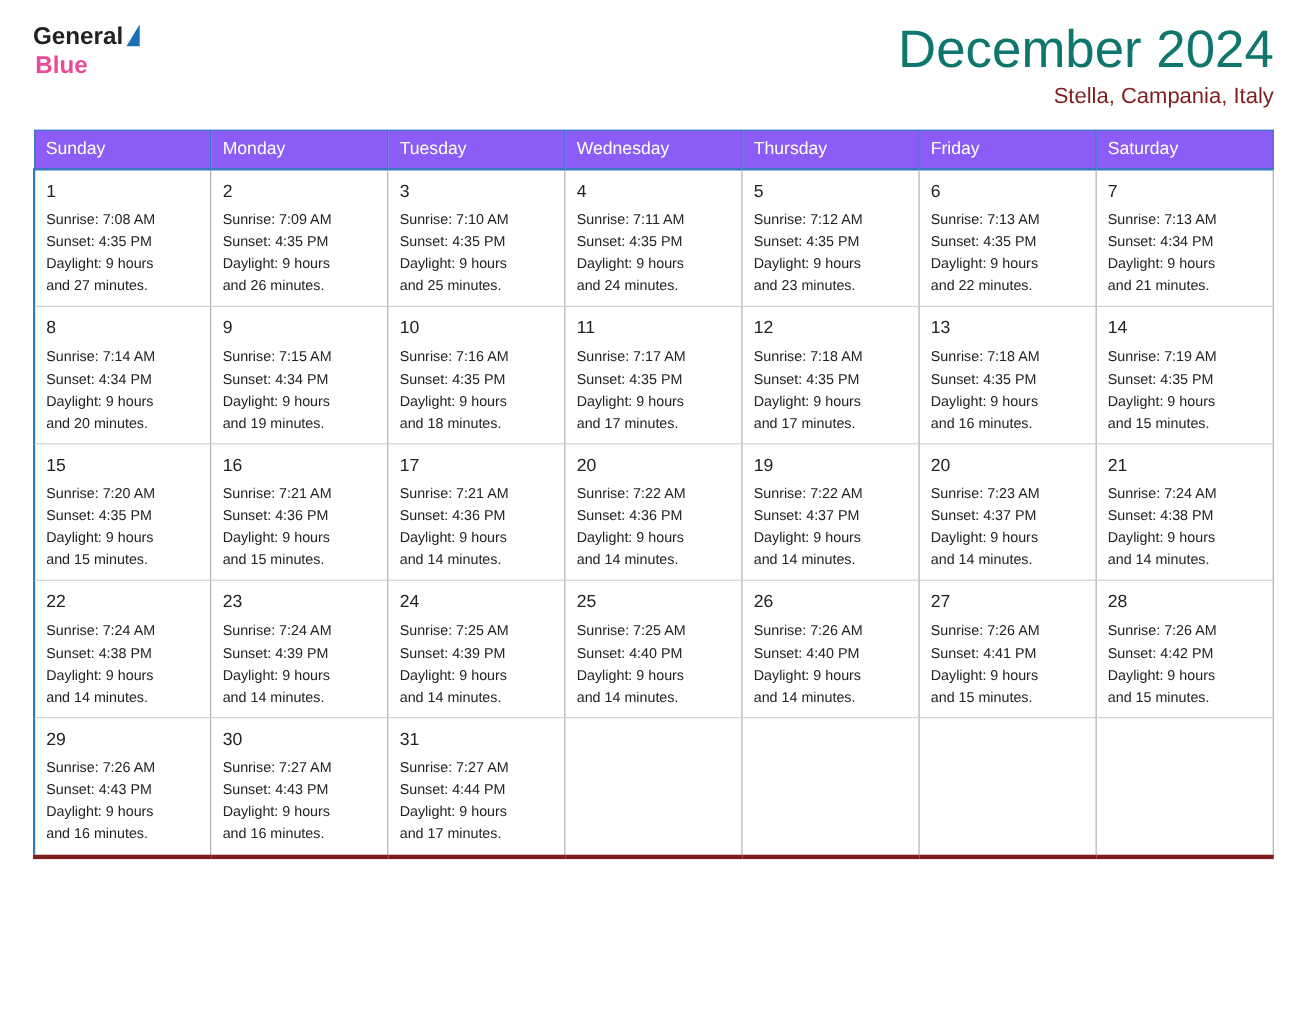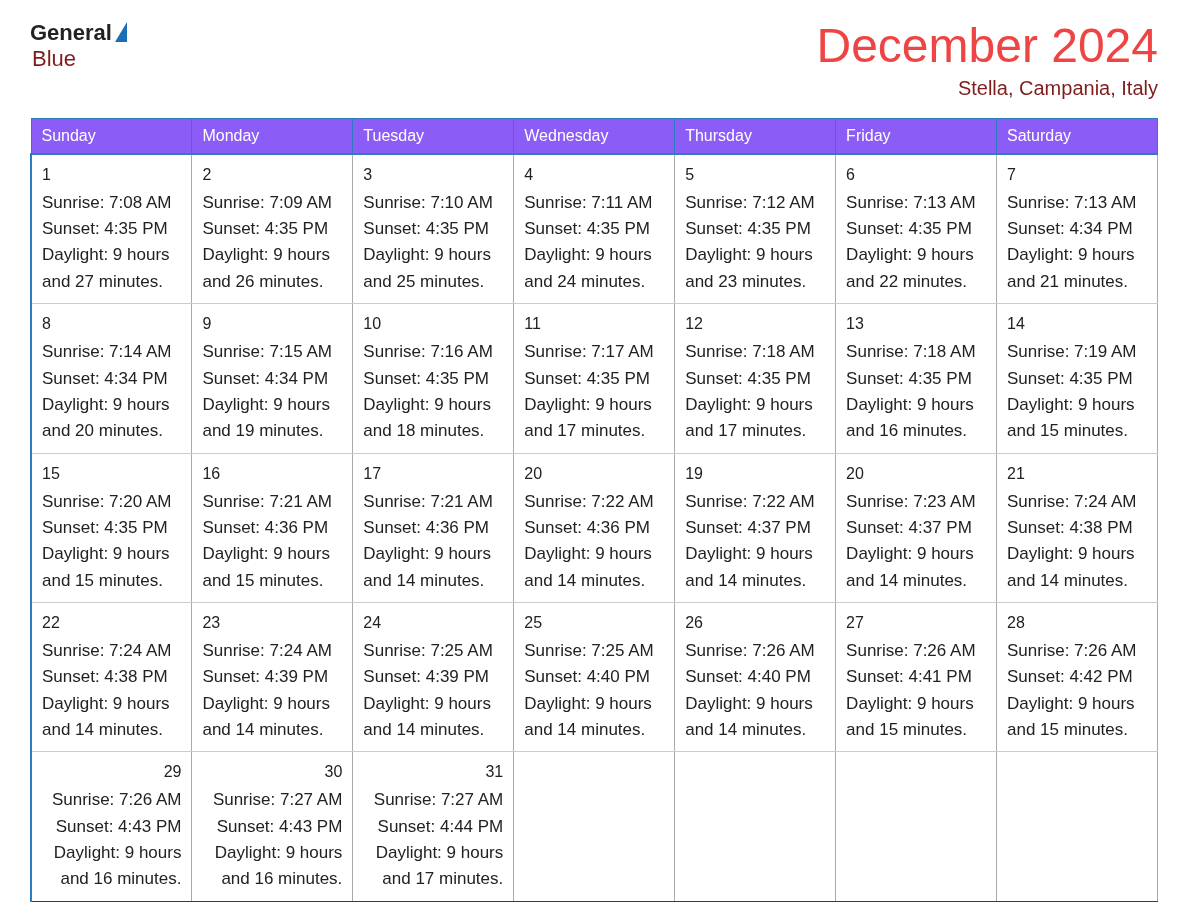--- a/index.html
+++ b/index.html
@@ -25,21 +25,21 @@
     .logo-line1 {
       display: flex;
       align-items: center;
     }
     .title-block {
       text-align: right;
     }
     .month-title {
       font-size: 48px;
       font-weight: normal;
-      color: #ef4444;
+      color: #0f766e;
       line-height: 1.1;
     }
     .location-title {
       font-size: 20px;
       color: #7f1d1d;
       margin-top: 4px;
     }
     table {
       width: 100%;
       border-collapse: collapse;
@@ -62,52 +62,51 @@
       line-height: 1.5;
       height: 110px;
     }
     .day-number {
       font-size: 16px;
       font-weight: normal;
       display: block;
       margin-bottom: 3px;
     }
     .day-info {
-      font-size: 17px;
+      font-size: 13px;
       color: #222;
       line-height: 1.55;
     }
     tbody tr td:first-child {
       border-left: 2px solid #2e7bbd;
     }
     tbody tr:first-child td {
       border-top: 2px solid #2e7bbd;
     }
     tbody tr td {
       border-bottom: 1px solid #ccc;
     }
     tbody tr:last-child td {
-      border-bottom: 1px solid #7f1d1d;
-      text-align: right;
+      border-bottom: 4px solid #7f1d1d;
     }
     .empty-cell {
       background: #fff;
     }
   </style>
 </head>
 <body>
 
 <div class="header">
   <div class="logo-container">
     <div class="logo-line1">
       <span style="font-size:22px;font-weight:bold;color:#222;">General</span>
       <span style="display:inline-block;width:0;height:0;border-left:12px solid transparent;border-bottom:20px solid #1a6fb5;border-right:0px solid transparent;margin-left:3px;position:relative;top:-1px;"></span>
     </div>
     <div>
-      <span style="font-size:22px;font-weight:normal;color:#7f1d1d;margin-left:2px;">Blue</span>
+      <span style="font-size:22px;font-weight:bold;color:#ec4899;margin-left:2px;">Blue</span>
     </div>
   </div>
   <div class="title-block">
     <div class="month-title">December 2024</div>
     <div class="location-title">Stella, Campania, Italy</div>
   </div>
 </div>
 
 <table>
   <thead>

